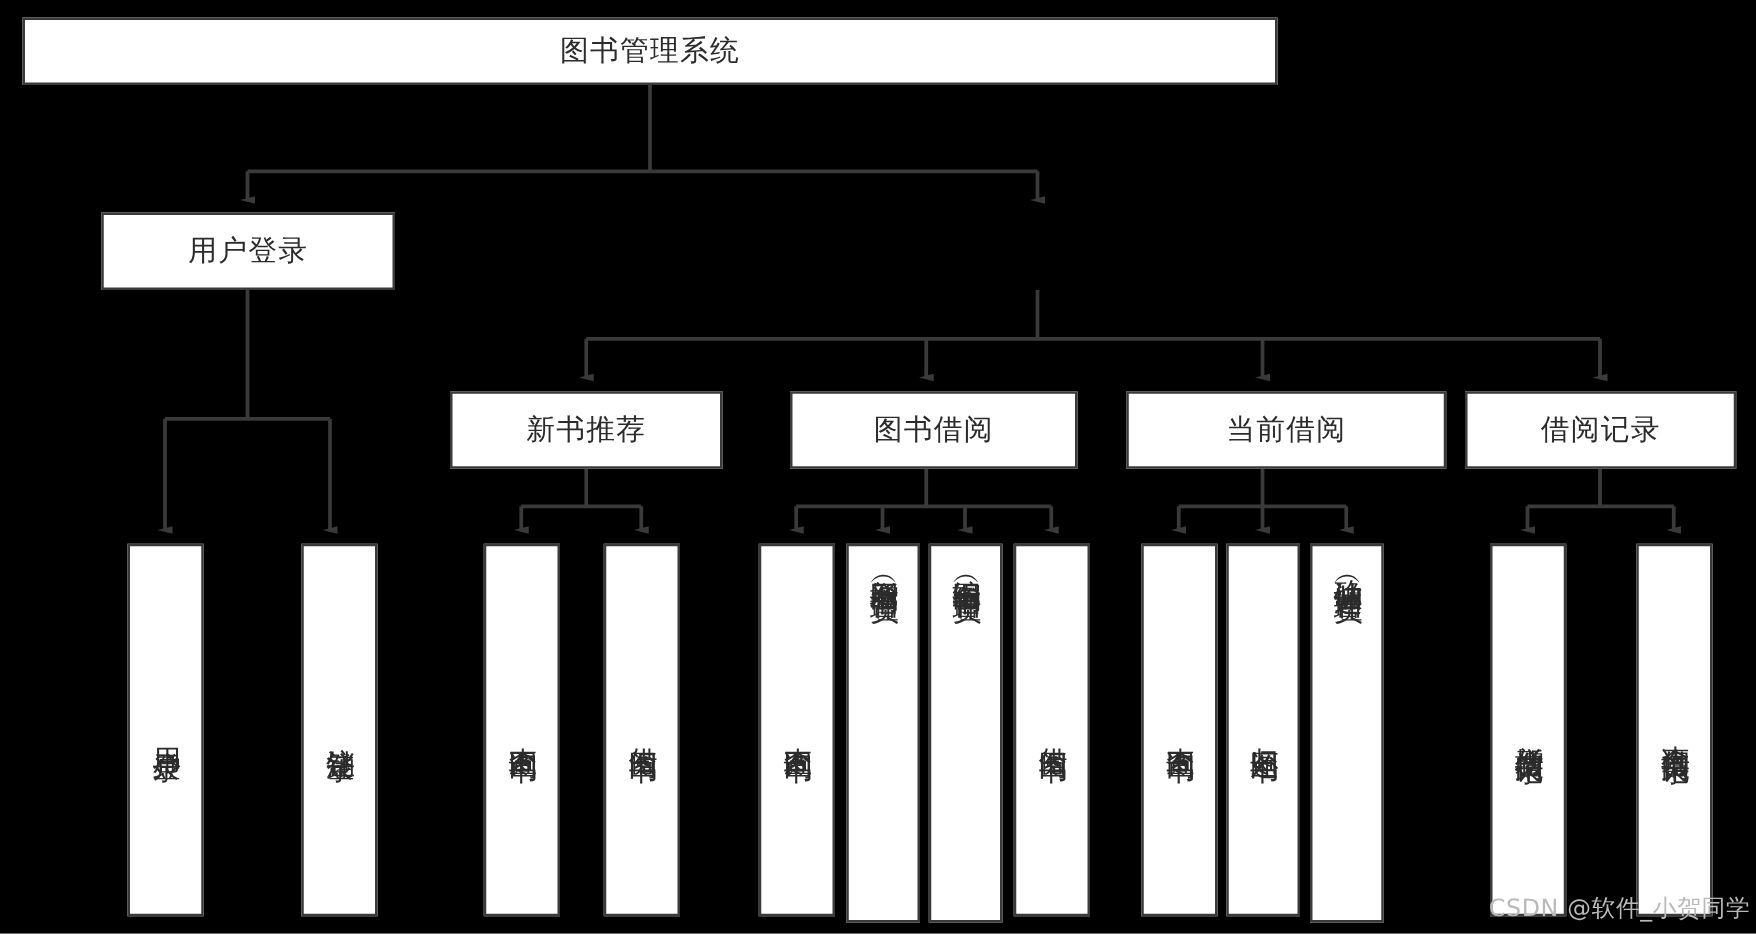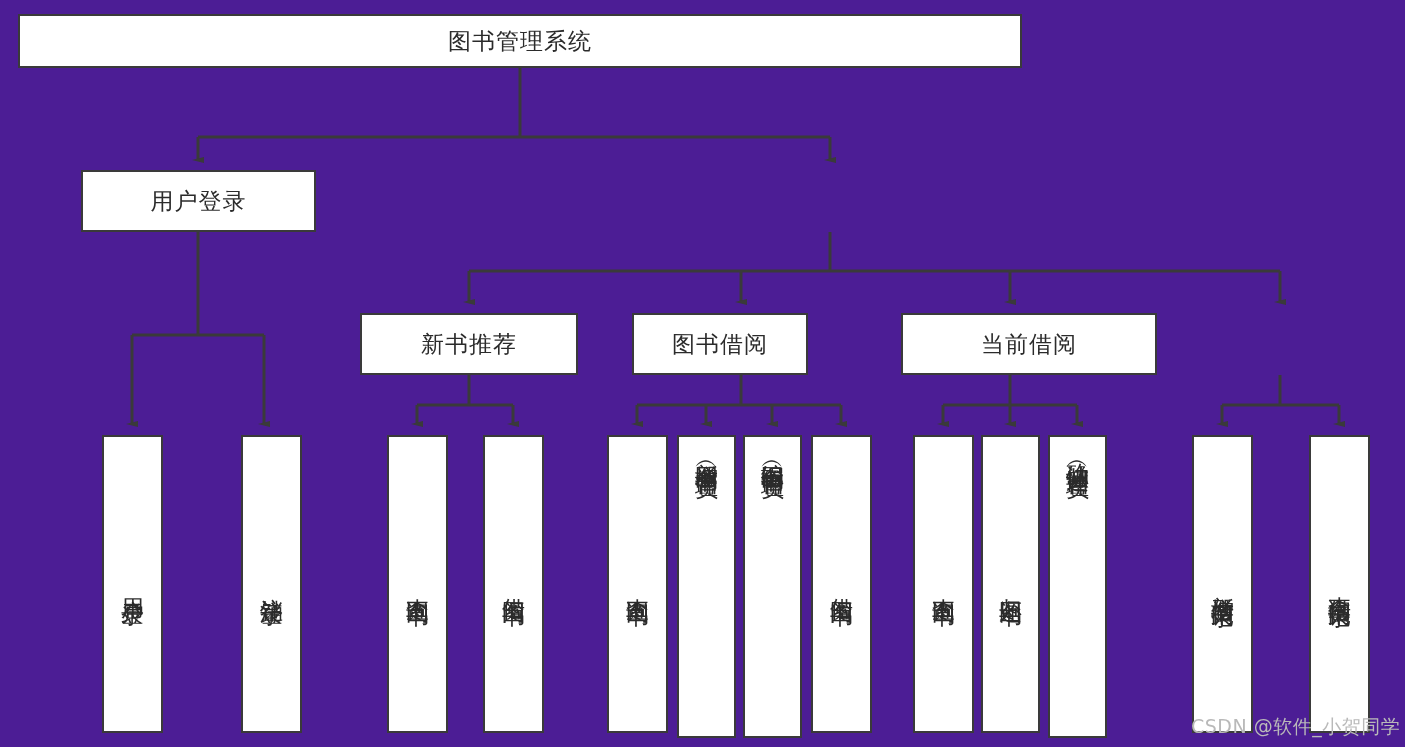--- a/index.html
+++ b/index.html
@@ -8,21 +8,21 @@
     padding: 0;
     background: #ffffff;
   }
   body {
     font-family: "DejaVu Sans", "Liberation Sans", sans-serif;
   }
   #canvas {
     position: relative;
     width: 1405px;
     height: 747px;
-    background: #4c1d95;
+    background: #000000;
     overflow: hidden;
   }
   svg#edges {
     position: absolute;
     left: 0;
     top: 0;
     width: 1405px;
     height: 747px;
     pointer-events: none;
   }
@@ -128,25 +128,28 @@
     <span>图书管理系统</span>
   </div>
 
   <div class="node horiz" style="left:81px; top:170px; width:235px; height:62px;">
     <span>用户登录</span>
   </div>
 
   <div class="node horiz" style="left:360px; top:313px; width:218px; height:62px;">
     <span>新书推荐</span>
   </div>
-  <div class="node horiz" style="left:632px; top:313px; width:176px; height:62px;justify-content:center;">
+  <div class="node horiz" style="left:632px; top:313px; width:230px; height:62px;justify-content:center;">
     <span>图书借阅</span>
   </div>
   <div class="node horiz" style="left:901px; top:313px; width:256px; height:62px;">
     <span>当前借阅</span>
+  </div>
+  <div class="node horiz" style="left:1172px; top:313px; width:217px; height:62px;">
+    <span>借阅记录</span>
   </div>
 
   <div class="node vert" style="left:102px; top:435px; width:61px; height:298px;">
     <span class="vtext">用户登录</span>
   </div>
   <div class="node vert" style="left:241px; top:435px; width:61px; height:298px;">
     <span class="vtext">注销登录</span>
   </div>
 
   <div class="node vert" style="left:387px; top:435px; width:61px; height:298px;">

